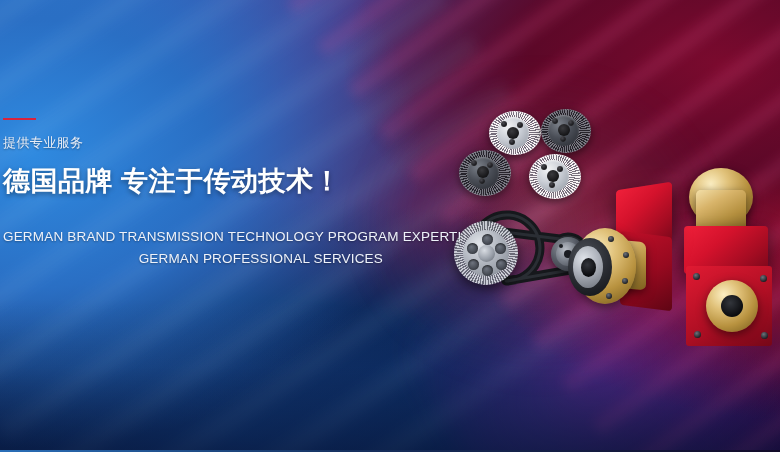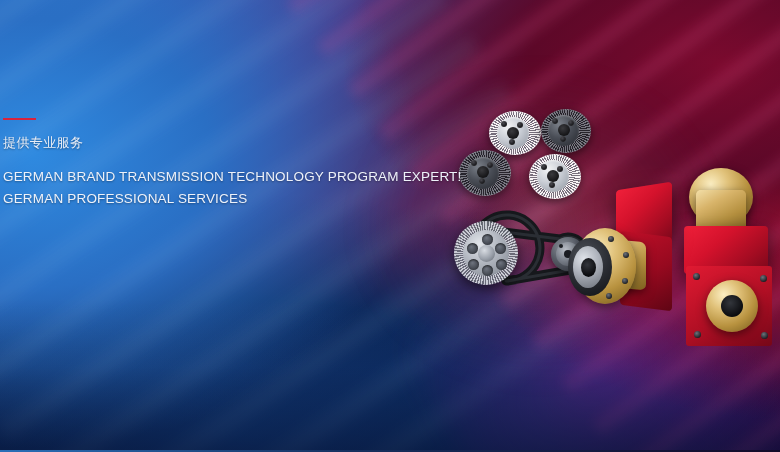--- a/index.html
+++ b/index.html
@@ -146,20 +146,21 @@
     white-space: nowrap;
   }
 
   .subline {
     font-size: 13.5px;
     line-height: 21.5px;
     color: #eef2fa;
     letter-spacing: 0.18px;
     text-shadow: 0 1px 2px rgba(0,0,0,0.34);
     white-space: nowrap;
+    text-align: right;
   }
 
   
   .products {
     position: absolute;
     inset: 0;
     pointer-events: none;
   }
 
   
@@ -422,18 +423,19 @@
       <div class="gb-bolt" style="left:40px; top:50px; width:6px; height:6px;"></div>
       <div class="gb-bolt" style="left:55px; top:66px; width:6px; height:6px;"></div>
       <div class="gb-bolt" style="left:54px; top:92px; width:6px; height:6px;"></div>
       <div class="gb-bolt" style="left:38px; top:107px; width:6px; height:6px;"></div>
     </div>
   </div>
 
   <div class="copy">
     <div class="accent-rule"></div>
     <div class="eyebrow">提供专业服务</div>
+    <div class="headline">德国品牌 专注于传动技术！</div>
     <div class="subline">GERMAN BRAND TRANSMISSION TECHNOLOGY PROGRAM EXPERT!</div>
     <div class="subline">GERMAN PROFESSIONAL SERVICES</div>
   </div>
 
   <div class="bottom-rule"></div>
 </div>
 
 </body></html>

